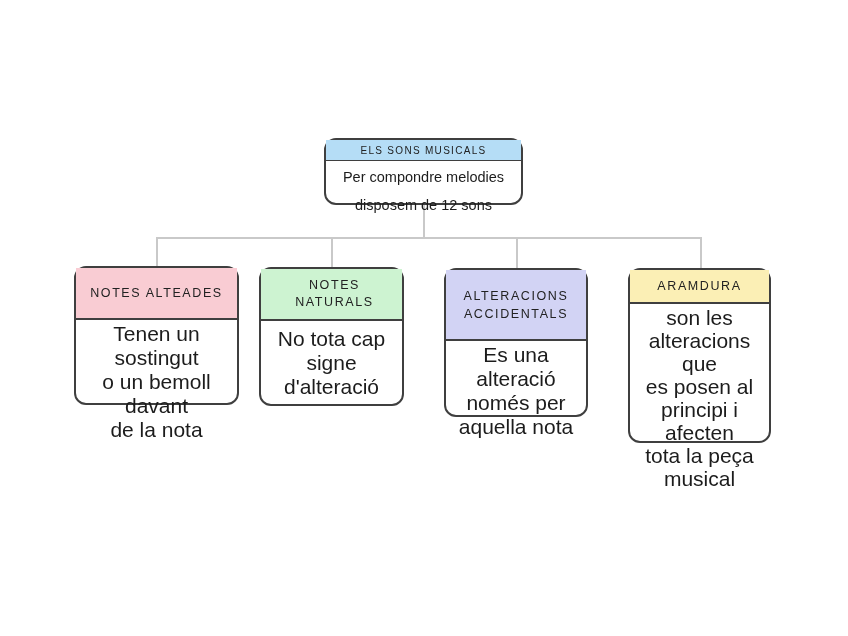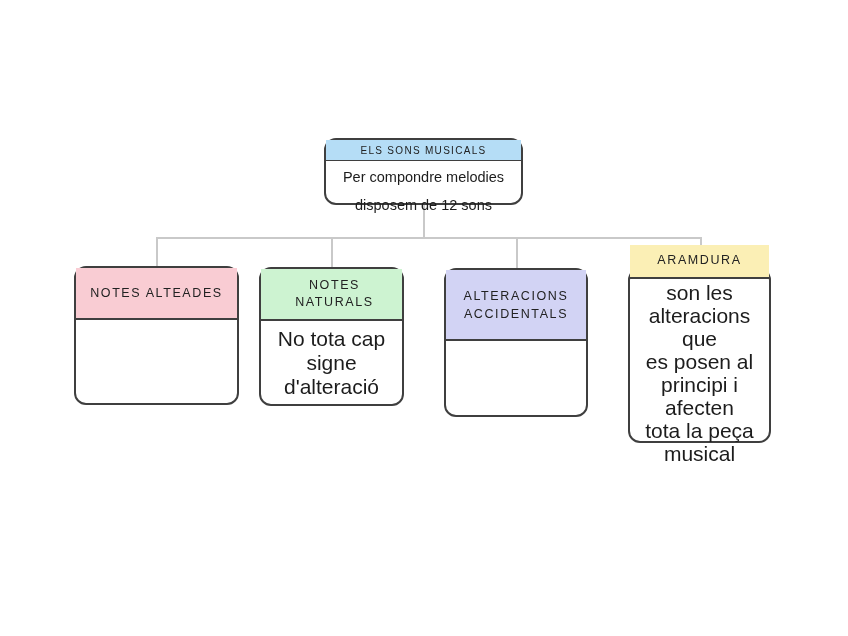--- a/index.html
+++ b/index.html
@@ -55,21 +55,21 @@
   .n-root { left: 324px; top: 138px; width: 199px; height: 67px; }
   .n-root .node-header { height: 21px; font-size: 10px; letter-spacing: 1.3px; border-bottom-width: 1px; }
   .n-root .node-body { font-size: 14.5px; line-height: 28px; }
   
   .n1 { left: 74px;  top: 266px; width: 165px; height: 139px; }
   .n1 .node-header { height: 52px; }
   .n2 { left: 259px; top: 267px; width: 145px; height: 139px; }
   .n2 .node-header { height: 52px; padding-left: 10px; }
   .n3 { left: 444px; top: 268px; width: 144px; height: 149px; }
   .n3 .node-header { height: 71px; line-height: 18px; }
-  .n4 { left: 628px; top: 268px; width: 143px; height: 175px; justify-content: center; }
+  .n4 { left: 628px; top: 268px; width: 143px; height: 175px; }
   .n4 .node-header { height: 34px; }
   .n4 .node-body { line-height: 23px; }
   
   .line {
     position: absolute;
     background: #c9c9c9;
   }
   .line-v-root  { left: 423px; top: 205px; width: 1.5px; height: 32px; }
   .line-h-main  { left: 156px; top: 237px; width: 545px; height: 1.5px; }
   .line-v-c1    { left: 156px; top: 237px; width: 1.5px; height: 30px; }
@@ -90,30 +90,36 @@
   <div class="line line-v-c4"></div>
 
   <div class="node n-root">
     <div class="node-header" style="background-color: rgb(181, 221, 246);">ELS SONS MUSICALS</div>
     <div class="node-body">Per compondre melodies
 disposem de 12 sons</div>
   </div>
 
   <div class="node n1">
     <div class="node-header" style="background-color: rgb(249, 204, 211);">NOTES ALTEADES</div>
+    <div class="node-body">Tenen un sostingut
+o un bemoll davant
+de la nota</div>
   </div>
 
   <div class="node n2">
     <div class="node-header" style="background-color: rgb(205, 243, 209);">NOTES NATURALS</div>
     <div class="node-body">No tota cap
 signe d'alteració</div>
   </div>
 
   <div class="node n3">
     <div class="node-header" style="background-color: rgb(210, 211, 244);">ALTERACIONS ACCIDENTALS</div>
+    <div class="node-body">Es una alteració
+només per
+aquella nota</div>
   </div>
 
   <div class="node n4">
     <div class="node-header" style="background-color: rgb(251, 239, 181);">ARAMDURA</div>
     <div class="node-body">son les
 alteracions que
 es posen al
 principi i afecten
 tota la peça
 musical</div>

